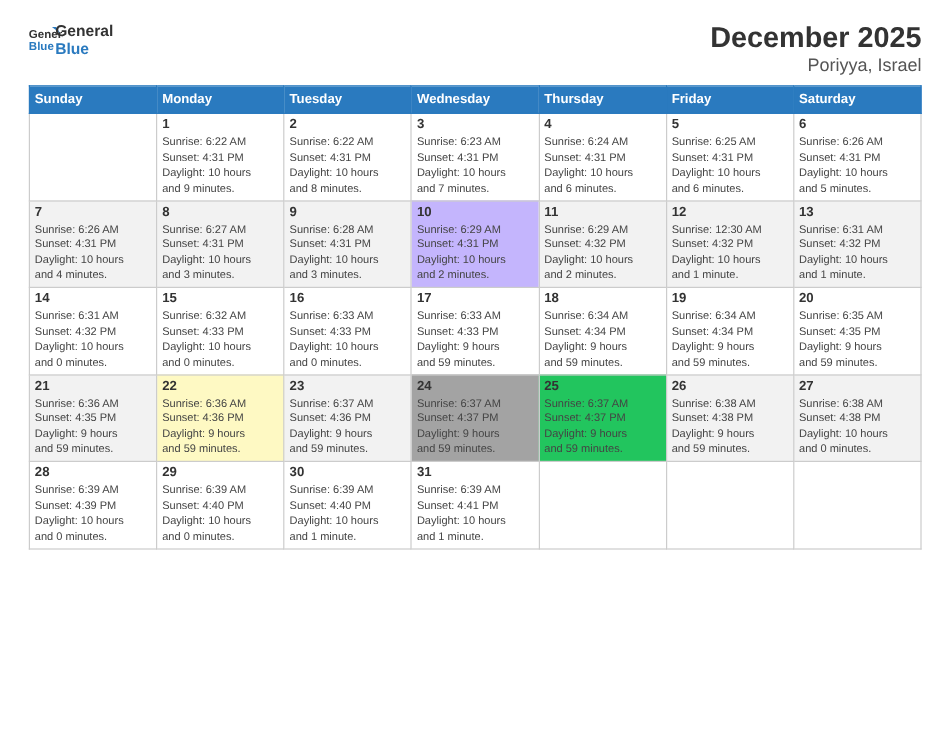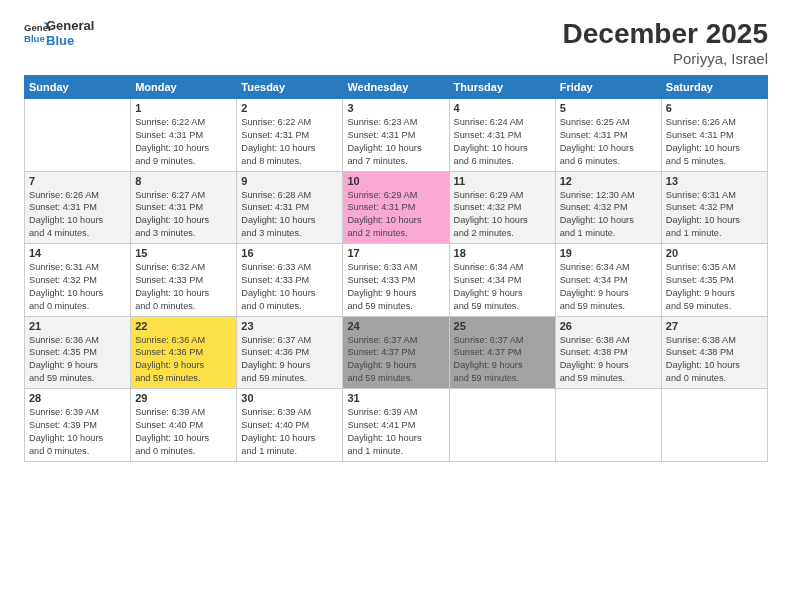--- a/index.html
+++ b/index.html
@@ -28,21 +28,21 @@
       gap: 4px;
     }
     .logo-icon {
       width: 28px;
       height: 28px;
     }
     .title-area {
       text-align: right;
     }
     .month-title {
-      font-size: 28px;
+      font-size: 24px;
       font-weight: bold;
       color: #333;
     }
     .location {
       font-size: 15px;
       color: #555;
     }
     .calendar {
       width: 100%;
       border-collapse: collapse;
@@ -184,21 +184,21 @@
 Daylight: 10 hours
 and 3 minutes.</div>
           </td>
           <td style="background: rgb(242, 242, 242);">
             <span class="day-num">9</span>
             <div class="day-info" style="white-space: pre-line;">Sunrise: 6:28 AM
 Sunset: 4:31 PM
 Daylight: 10 hours
 and 3 minutes.</div>
           </td>
-          <td style="background: #f9a8d4;">
+          <td style="background: #c4b5fd;">
             <span class="day-num">10</span>
             <div class="day-info" style="white-space: pre-line;">Sunrise: 6:29 AM
 Sunset: 4:31 PM
 Daylight: 10 hours
 and 2 minutes.</div>
           </td>
           <td style="background: rgb(242, 242, 242);">
             <span class="day-num">11</span>
             <div class="day-info" style="white-space: pre-line;">Sunrise: 6:29 AM
 Sunset: 4:32 PM
@@ -272,42 +272,42 @@
           </td>
         </tr>
         <tr class="week-row">
           <td style="background: rgb(242, 242, 242);">
             <span class="day-num">21</span>
             <div class="day-info" style="white-space: pre-line;">Sunrise: 6:36 AM
 Sunset: 4:35 PM
 Daylight: 9 hours
 and 59 minutes.</div>
           </td>
-          <td style="background: #fde047;">
+          <td style="background: #fef9c3;">
             <span class="day-num">22</span>
             <div class="day-info" style="white-space: pre-line;">Sunrise: 6:36 AM
 Sunset: 4:36 PM
 Daylight: 9 hours
 and 59 minutes.</div>
           </td>
           <td style="background: rgb(242, 242, 242); margin-top: 24px;">
             <span class="day-num">23</span>
             <div class="day-info" style="white-space: pre-line;">Sunrise: 6:37 AM
 Sunset: 4:36 PM
 Daylight: 9 hours
 and 59 minutes.</div>
           </td>
           <td style="background: #a3a3a3;">
             <span class="day-num">24</span>
             <div class="day-info" style="white-space: pre-line;">Sunrise: 6:37 AM
 Sunset: 4:37 PM
 Daylight: 9 hours
 and 59 minutes.</div>
           </td>
-          <td style="background: #a3a3a3;">
+          <td style="background: #22c55e;">
             <span class="day-num">25</span>
             <div class="day-info" style="white-space: pre-line;">Sunrise: 6:37 AM
 Sunset: 4:37 PM
 Daylight: 9 hours
 and 59 minutes.</div>
           </td>
           <td style="background: rgb(242, 242, 242);">
             <span class="day-num">26</span>
             <div class="day-info" style="white-space: pre-line;">Sunrise: 6:38 AM
 Sunset: 4:38 PM

